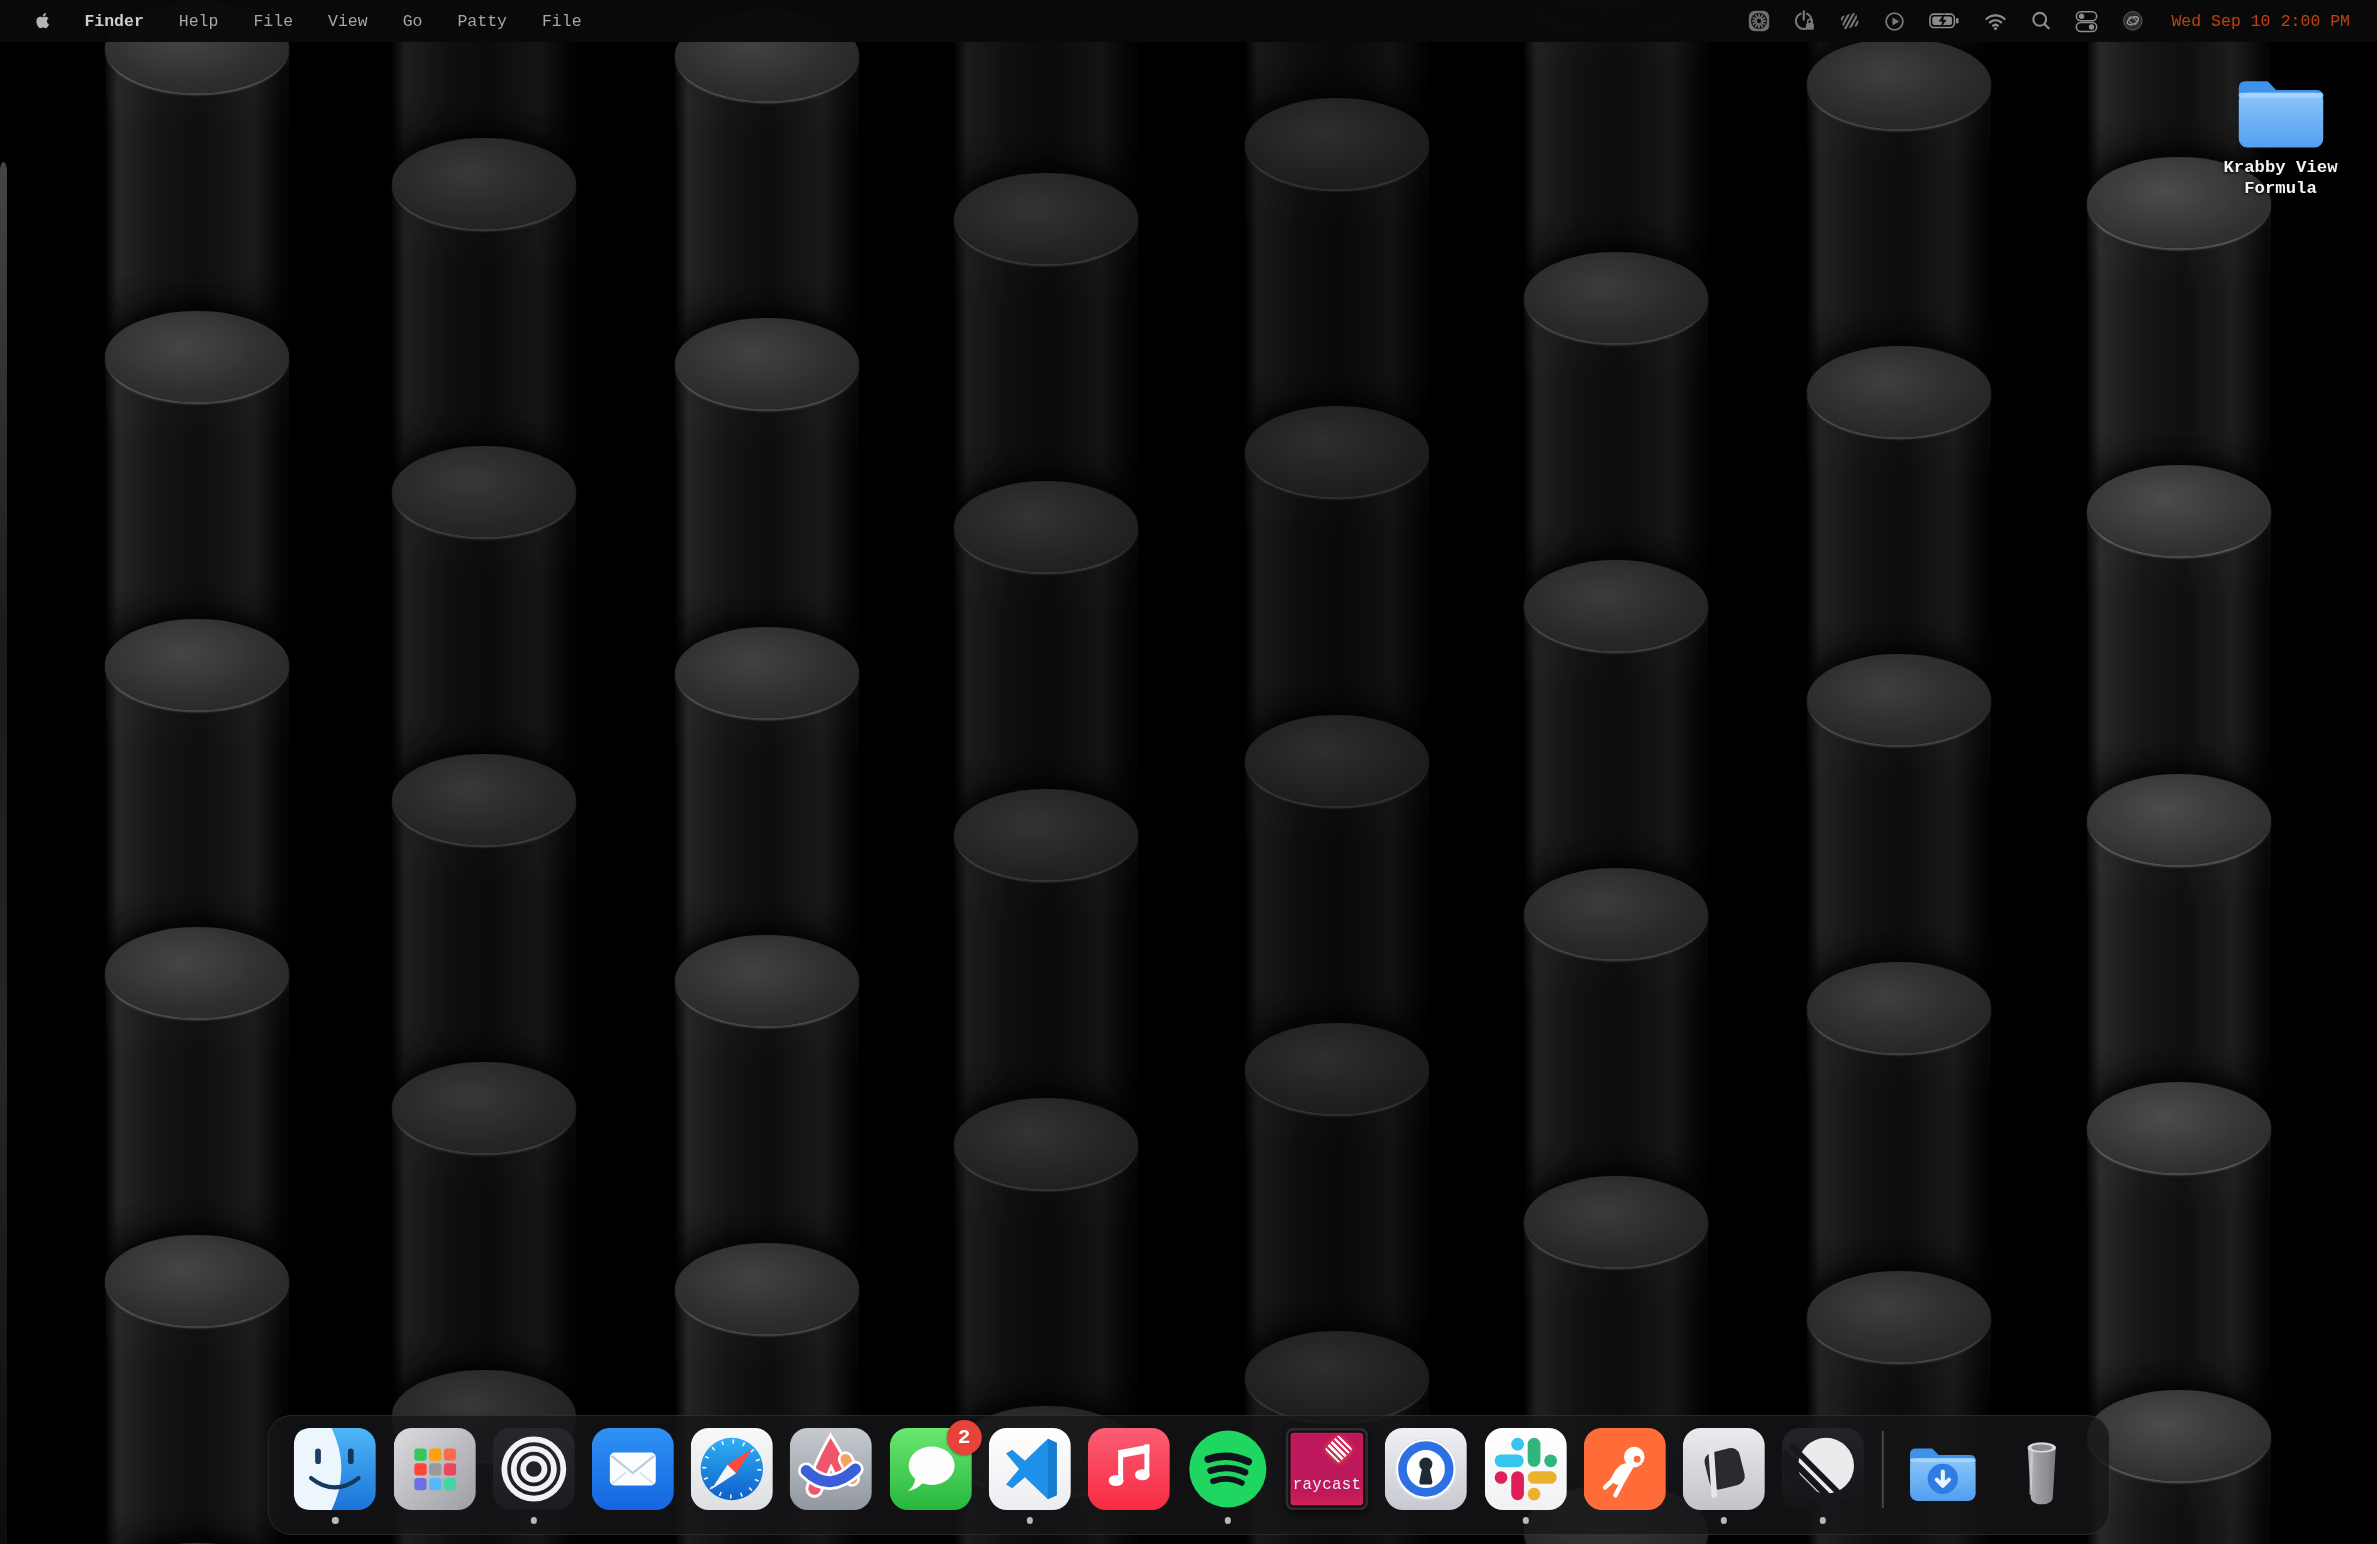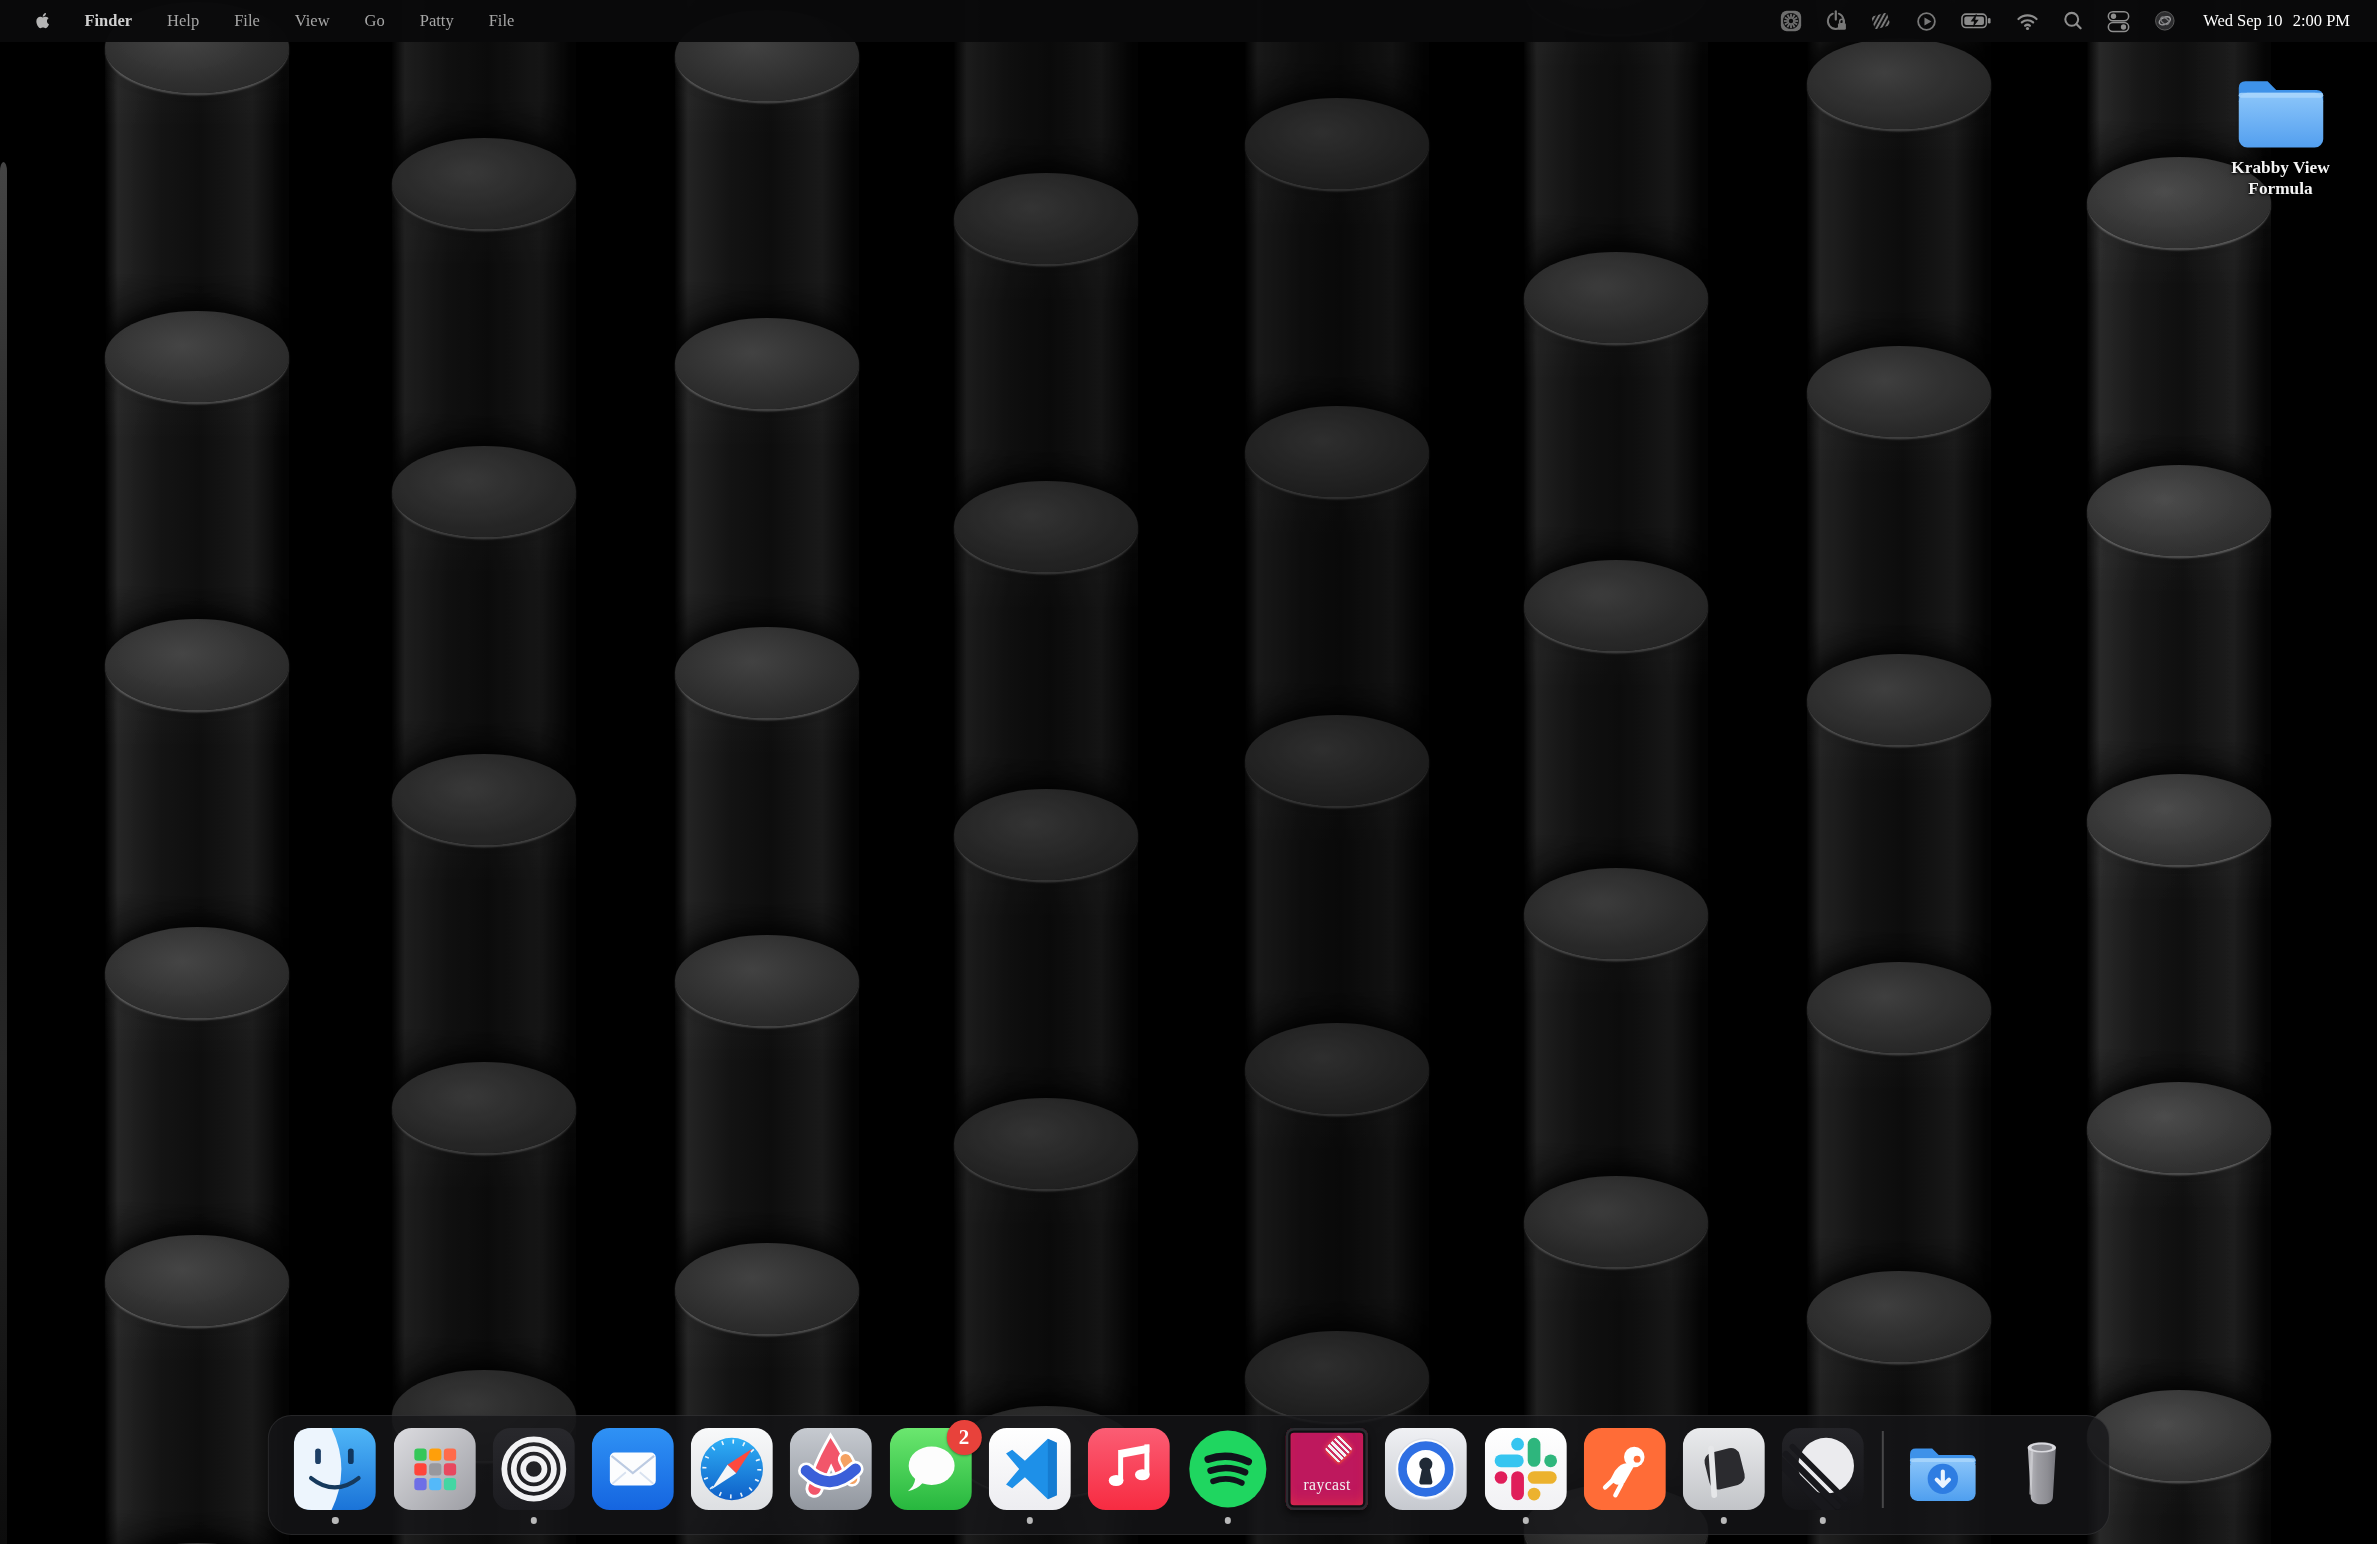--- a/index.html
+++ b/index.html
@@ -1,17 +1,17 @@
 <!DOCTYPE html>
 <html style="font-size:12.6px"><head>
 <meta charset="utf-8">
 <style>
   html,body{margin:0;padding:0;background:#000;}
   .screen{position:relative;width:2377px;height:1544px;overflow:hidden;background:#000;
-          font-family:Liberation Serif, serif;-webkit-font-smoothing:antialiased;}
+          font-family:Liberation Mono, monospace;-webkit-font-smoothing:antialiased;}
 
   
   .wallpaper{position:absolute;inset:0;background:#000;}
   .wp-col{position:absolute;top:0;height:100%;
     background-image:
       repeating-linear-gradient(180deg, rgba(255,255,255,0.055) 0px, rgba(255,255,255,0.02) 28px,
         rgba(255,255,255,0) 86px, rgba(0,0,0,0) 228px, rgba(0,0,0,0.5) 289px, rgba(0,0,0,0.6) 308px),
       linear-gradient(90deg,#020202 0%,#232323 7%,#131313 30%,#0d0d0d 52%,#191919 80%,#040404 97%);
   }
   .wp-ellipse{position:absolute;left:0;width:100%;height:91px;border-radius:50%;
@@ -21,21 +21,21 @@
     background:linear-gradient(180deg,#454545,#1a1a1a 35%,#262626 65%,#0c0c0c);}
 
   
   .menubar{position:absolute;top:0;left:0;right:0;height:42px;background:rgba(9,9,10,0.96);
     display:flex;align-items:center;color:#a6a6a6;font-size:16.5px;z-index:30;}
   .mb-left{display:flex;align-items:center;gap:35px;padding-left:36px;}
   .mb-item{cursor:default;white-space:nowrap;}
   .mb-item.active{font-weight:700;color:#cfcfcf;}
   .mb-right{margin-left:auto;display:flex;align-items:center;gap:22px;padding-right:27px;}
   .mb-icon{display:flex;align-items:center;justify-content:center;height:23.6px;}
-  .mb-clock{display:flex;gap:10.2px;color:#ffffff;font-size:16.5px;white-space:nowrap;margin-left:4.7px;}
+  .mb-clock{display:flex;gap:10.2px;color:#c2410c;font-size:16.5px;white-space:nowrap;margin-left:4.7px;}
 
   
   .desk-icon{position:absolute;top:72px;left:2230px;width:101px;display:flex;flex-direction:column;
     align-items:center;z-index:10;cursor:default;}
   .desk-icon svg{width:96px;height:82px;}
   .desk-label{margin-top:3.1px;width:157px;text-align:center;color:#f4f4f4;font-size:17.3px;font-weight:700;
     line-height:1.22;text-shadow:0 0.8px 2.4px rgba(0,0,0,.95),0 0 4.7px rgba(0,0,0,.7);}
 
   
   .dock{position:absolute;left:50%;bottom:9.4px;transform:translateX(-50%);height:118px;

